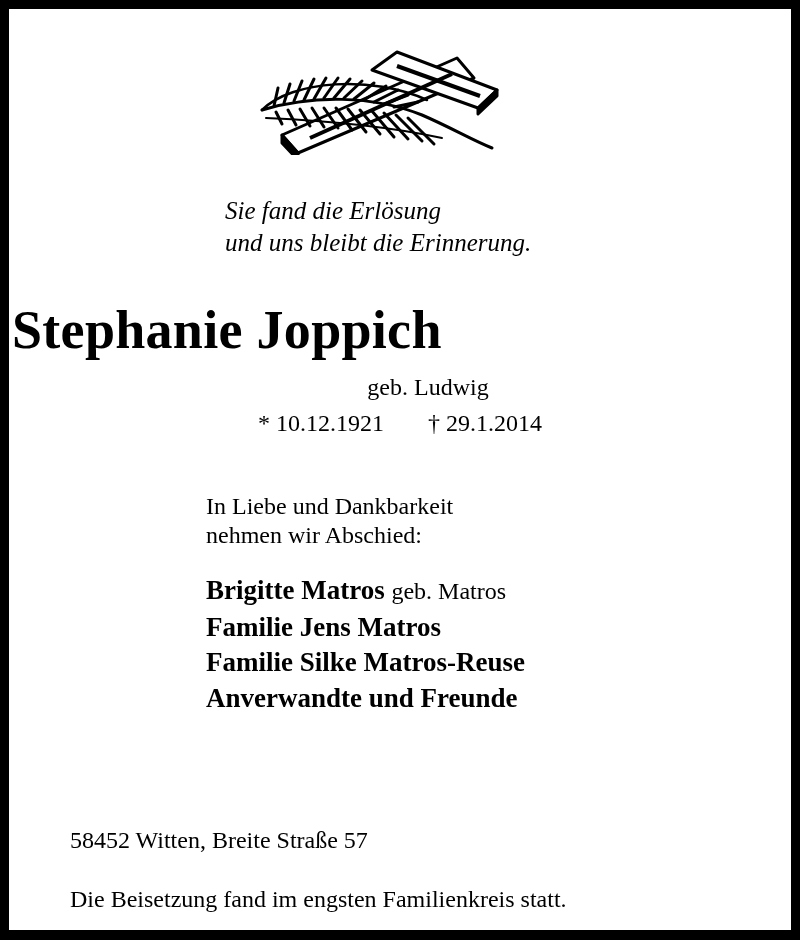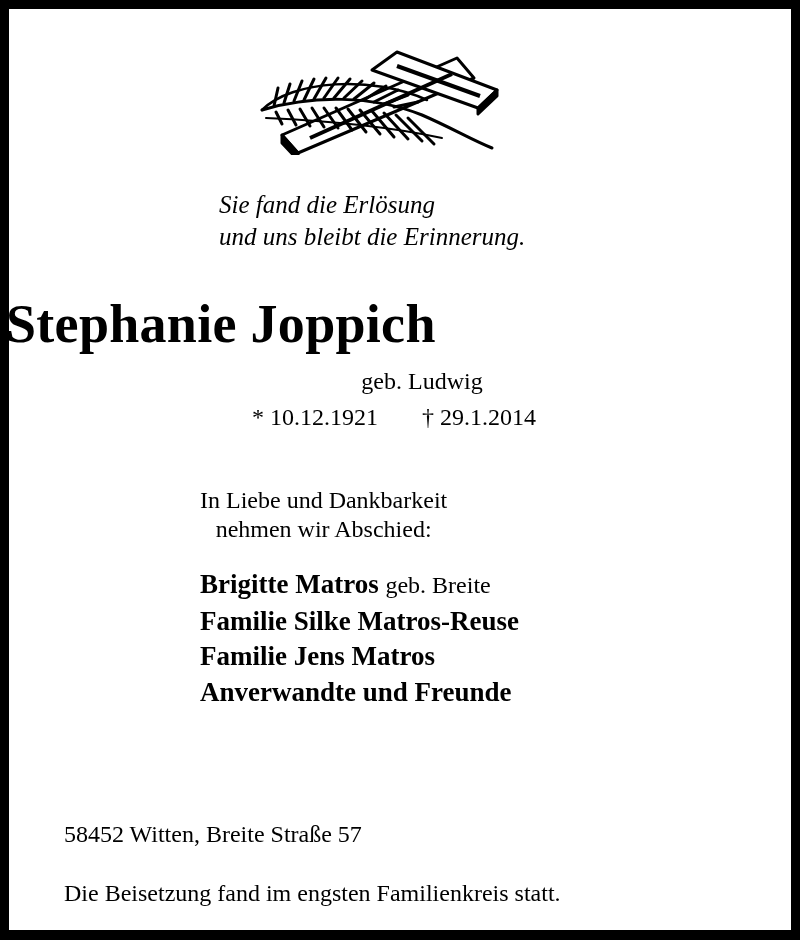--- a/index.html
+++ b/index.html
@@ -3,28 +3,28 @@
 <meta charset="utf-8">
 <style>
   html, body { margin:0; padding:0; background:#fff; }
   body { width:800px; height:940px; position:relative; overflow:hidden; }
   .frame {
     position:absolute; left:0; top:0; width:800px; height:940px;
     box-sizing:border-box; border-style:solid; border-color:#000;
     border-width:9px 9px 10px 9px; background:#fff;
   }
   .serif { font-family:"Liberation Serif","DejaVu Serif",serif; color:#000; }
-  .abs { position:absolute; white-space:nowrap; margin:6px; }
+  .abs { position:absolute; white-space:nowrap; margin:12px; }
   .emblem { position:absolute; left:252px; top:40px; width:248px; height:115px; }
   .motto { left:213px; top:183px; font-style:italic; font-size:25px; line-height:32px; }
   .name { left:0; width:800px; top:286px; font-weight:bold; font-size:54px; line-height:64px; letter-spacing:0.3px; }
   .maiden { left:0; width:800px; text-align:center; top:360px; font-size:24px; line-height:30px;padding-left:16px; }
   .dates { left:246px; top:396px; font-size:24px; line-height:30px; }
   .dates .death { margin-left:44px; }
-  .intro { left:194px; top:480px; font-size:24px; line-height:29px;text-align:center; }
+  .intro { left:194px; top:480px; font-size:24px; line-height:29px; }
   .mourners { left:194px; top:561px; font-size:27px; line-height:35.5px; }
   .mourners b { font-weight:bold;text-align:right; }
   .mourners .note { font-weight:normal; font-size:24px; }
   .address { left:58px; top:813px; font-size:24px; line-height:30px; }
   .burial { left:58px; top:872px; font-size:24px; line-height:30px; }
 </style>
 </head>
 <body>
 
 <div class="frame"></div>
@@ -91,21 +91,21 @@
 <p class="abs serif dates">
   <span>* 10.12.1921</span><span class="death">† 29.1.2014</span>
 </p>
 
 <p class="abs serif intro">
   <span>In Liebe und Dankbarkeit</span><br>
   <span>nehmen wir Abschied:</span>
 </p>
 
 <div class="abs serif mourners">
-  <div><b>Brigitte Matros</b> <span class="note">geb. Breite</span></div>
+  <div><b>Brigitte Matros</b> <span class="note">geb. Matros</span></div>
+  <div><b>Familie Jens Matros</b></div>
   <div><b>Familie Silke Matros-Reuse</b></div>
-  <div><b>Familie Jens Matros</b></div>
   <div><b>Anverwandte und Freunde</b></div>
 </div>
 
 <p class="abs serif address">58452 Witten, Breite Straße 57</p>
 
 <p class="abs serif burial">Die Beisetzung fand im engsten Familienkreis statt.</p>
 
 </body></html>

